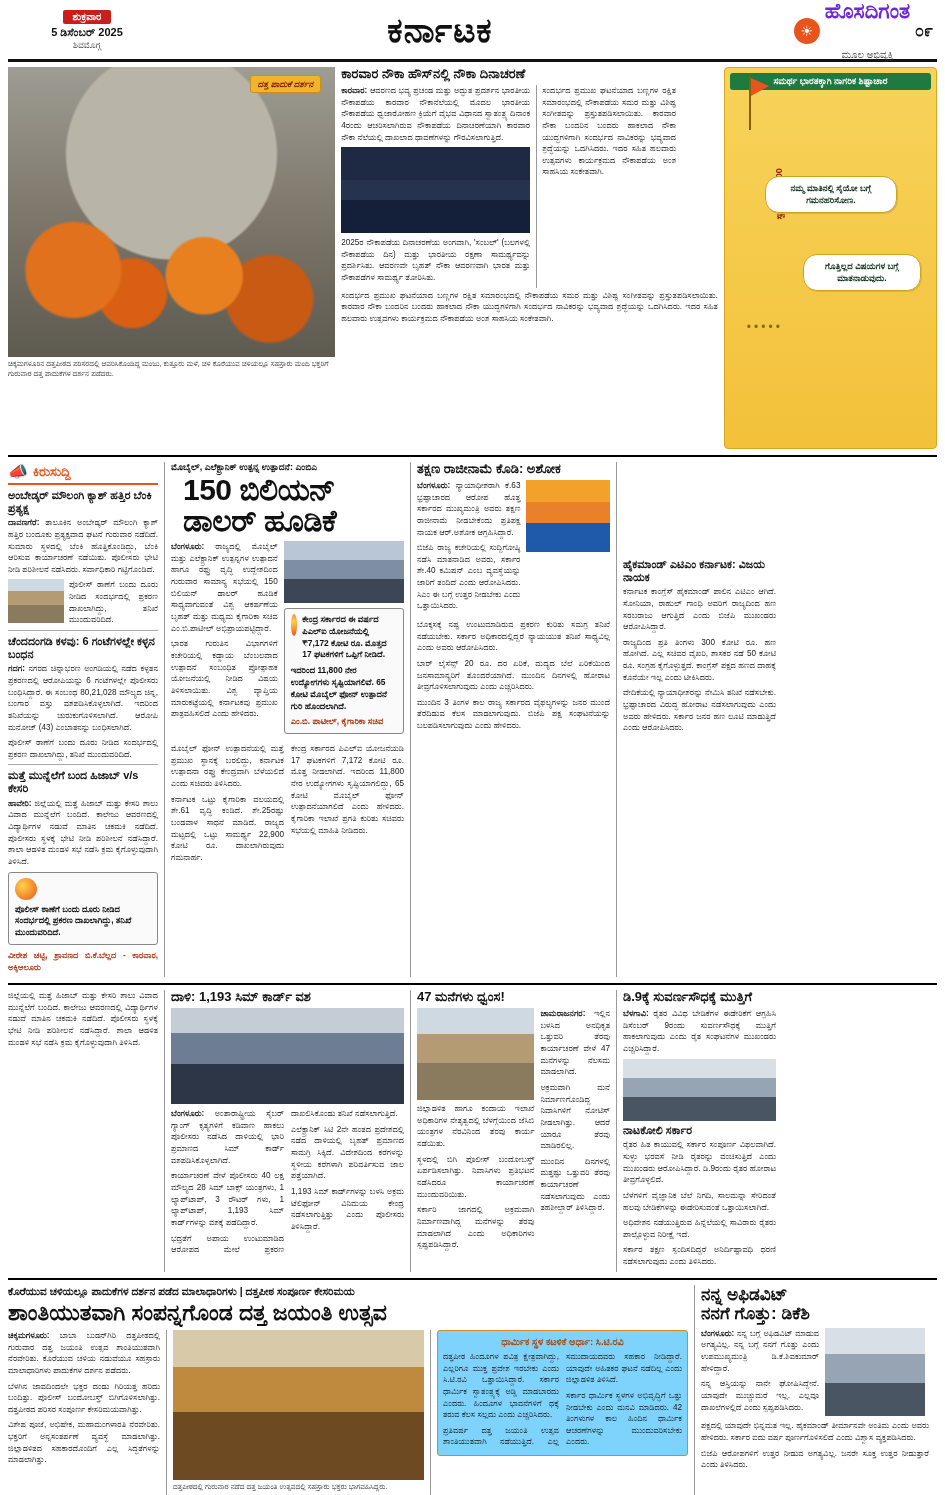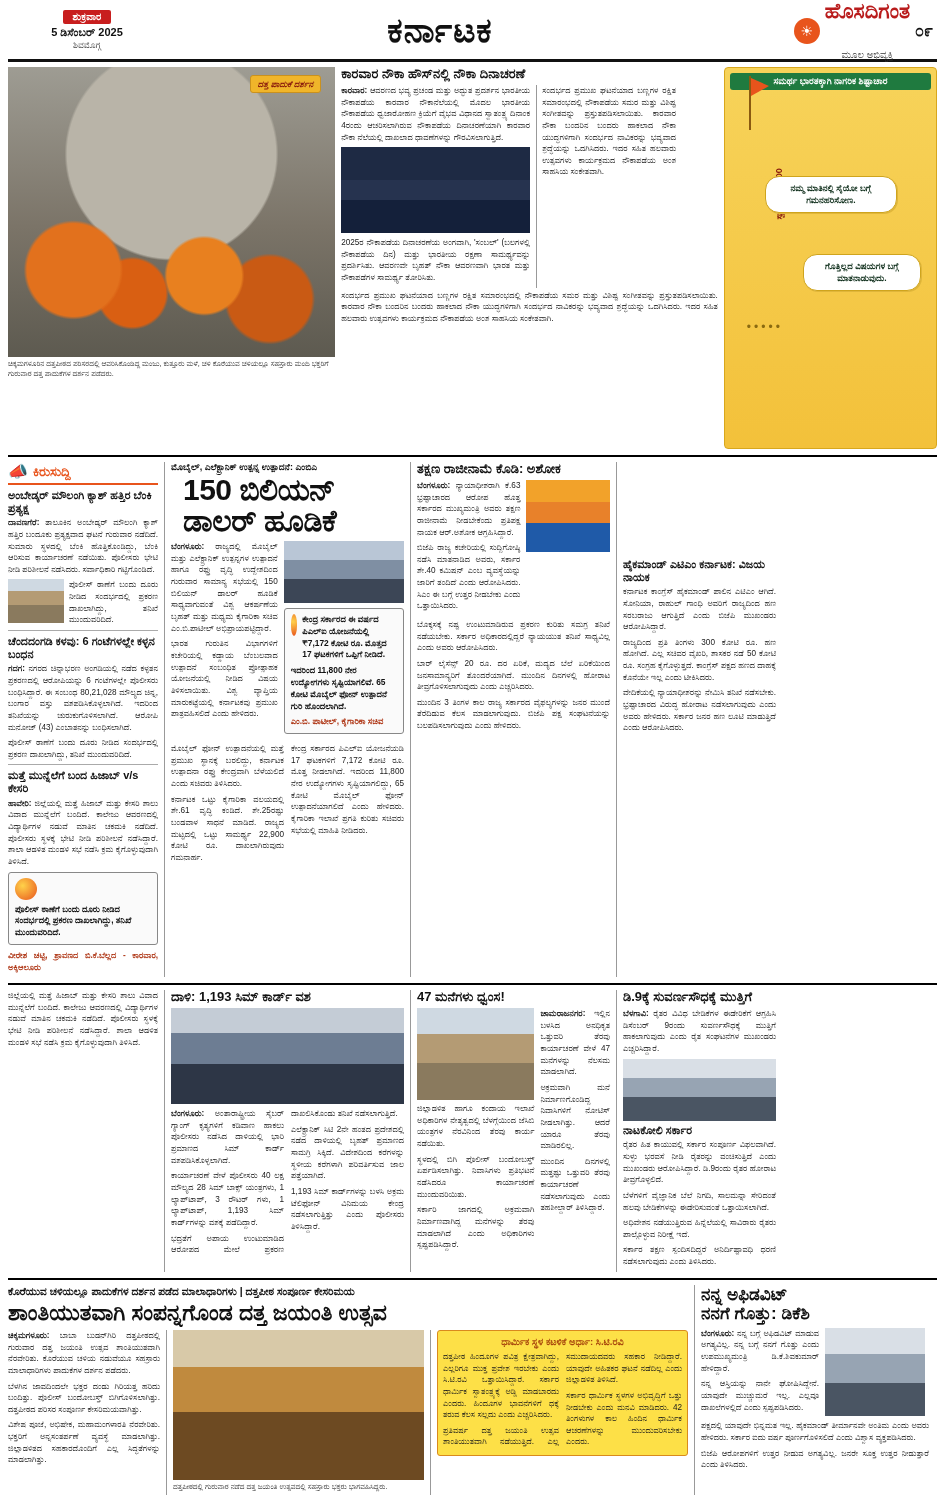--- a/index.html
+++ b/index.html
@@ -20,21 +20,21 @@
   .md-left { display:flex; flex-direction:column; align-items:center; width:150px; }
   .md-date-badge { background:#c81e1e; color:#fff; font-size:10px; font-weight:bold;
      padding:1px 10px; border-radius:2px; }
   .md-date { font-size:11px; font-weight:bold; margin-top:2px; color:#111;}
   .md-place { font-size:9px; margin-top:1px; color:#333;}
   .md-title { font-size:34px; font-weight:bold; letter-spacing:1px; flex:1; text-align:center; }
   .md-right { width:215px; display:flex; align-items:center; justify-content:flex-end; gap:5px; }
   .logo-circle { width:26px; height:26px; border-radius:50%; background:#e8541c;
     display:flex; align-items:center; justify-content:center; color:#fff; font-size:14px;}
   .logo-text { display:flex; flex-direction:column; align-items:center; }
-  .logo-main { color:#b91c1c; font-size:21px; font-weight:bold; line-height:1; }
+  .logo-main { color:#6d28d9; font-size:21px; font-weight:bold; line-height:1; }
   .logo-sub { font-size:10px; color:#333;margin-top:28px; }
   .logo-page { font-size:16px; font-weight:bold; color:#111; }
 
   
   .rule { border-top:1px solid #000; margin:4px 0; }
   .thin { border-top:1px solid #aaa; }
   .col-div { border-left:1px solid #999; }
   .kn { font-size:8.2px; line-height:1.42; text-align:justify; color:#1a1a1a;
         hyphens:auto; word-break:break-word;}
   .kn p { margin:0 0 4px 0; }
@@ -122,21 +122,21 @@
   .band4 { margin-top:6px; border-top:2px solid #000; padding-top:5px; display:flex; gap:6px;}
   .b4-left { width:680px; }
   .b4-right { width:235px; }
   .bigbanner { font-size:17px; font-weight:bold; line-height:1.15; }
   .bigbanner2 { font-size:22px; font-weight:bold; line-height:1.15; margin-top:2px;}
   .subline { font-size:10.5px; font-weight:bold; }
   .b4cols { display:flex; gap:6px; margin-top:5px; }
   .b4c1 { width:152px; }
   .b4c2 { width:258px; }
   .b4c3 { width:258px; }
-  .orangebox { border:1px solid #d98a1d; background:#fde047; border-radius:3px; padding:5px;}
+  .orangebox { border:1px solid #d98a1d; background:#7dd3fc; border-radius:3px; padding:5px;}
   .ob-h { font-size:9.6px; font-weight:bold; color:#a8480d; margin-bottom:3px; text-align:center;}
   .twocol { column-count:2; column-gap:7px; }
 </style>
 </head>
 <body>
 
 <div class="page">
 
   <div class="masthead">
     <div class="md-left">

